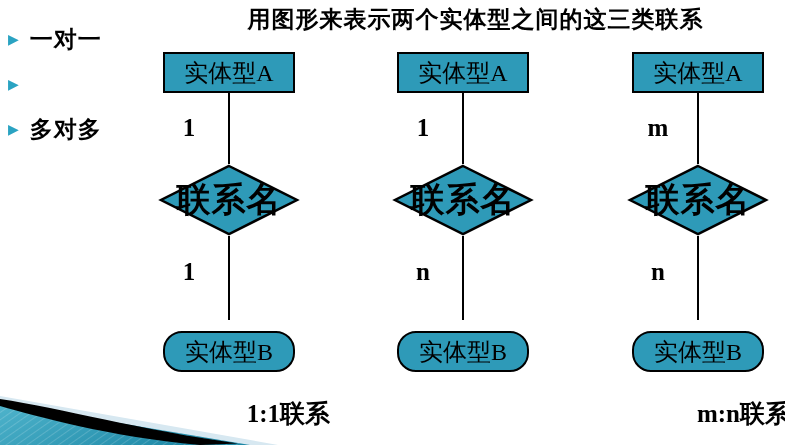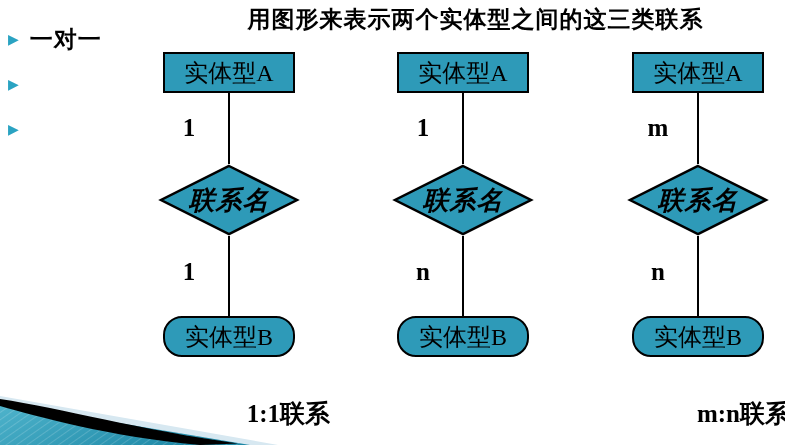--- a/index.html
+++ b/index.html
@@ -30,38 +30,38 @@
   .col-2 { --cx:698px; --capx:710px; }
 
   .entity-box {
     position:absolute; width:128px; height:37px;
     left:calc(var(--cx) - 66px);
     background:#2E9AB8; border:2px solid #000;
     display:flex; align-items:center; justify-content:center;
     font-size:24px; font-weight:normal;
   }
   .box-a { top:52px; }
-  .box-b { top:316px;border-radius:19px; }
+  .box-b { top:331px;border-radius:19px; }
 
   .vline { position:absolute; width:2px; background:#000; left:calc(var(--cx) - 1px); }
   .v1 { top:93px; height:71px; }
   .v2 { top:236px; height:84px; }
 
   .card {
     position:absolute; width:44px; left:calc(var(--cx) - 62px);
     text-align:center; font-size:25px; font-weight:bold;
   }
   .card-top { top:114px; }
   .card-bottom { top:258px; }
 
   .diamond { position:absolute; top:164px; left:calc(var(--cx) - 71px); width:142px; height:72px; }
   .diamond svg { position:absolute; left:0; top:0; }
   .dlabel {
     position:absolute; inset:0; display:flex; align-items:center; justify-content:center;
-    font-size:26px; font-weight:bold; letter-spacing:1px;font-style:italic;
+    font-size:34px; font-weight:bold; letter-spacing:1px;
   }
 
   .caption {
     position:absolute; top:397px; width:160px; left:calc(var(--capx) - 80px);
     text-align:right; font-size:25px; font-weight:bold;
   }
 
   
   .swoosh { position:absolute; left:0; top:390px; width:300px; height:55px; }
 </style>
@@ -75,20 +75,21 @@
   <div class="bullets">
     <div class="bullet-item">
       <span class="bullet-icon">▶</span>
       <span>一对一</span>
     </div>
     <div class="bullet-item">
       <span class="bullet-icon">▶</span>
     </div>
     <div class="bullet-item">
       <span class="bullet-icon">▶</span>
+      <span>多对多</span>
     </div>
   </div>
 
   <div class="dcol col-0">
     <div class="entity-box box-a">实体型A</div>
     <div class="vline v1"></div>
     <div class="card card-top">1</div>
     <div class="diamond">
       <svg width="142" height="72" viewBox="0 0 142 72">
         <polygon points="71,2 139,36 71,70 3,36" fill="#2E9AB8" stroke="#000" stroke-width="2.5"></polygon>

